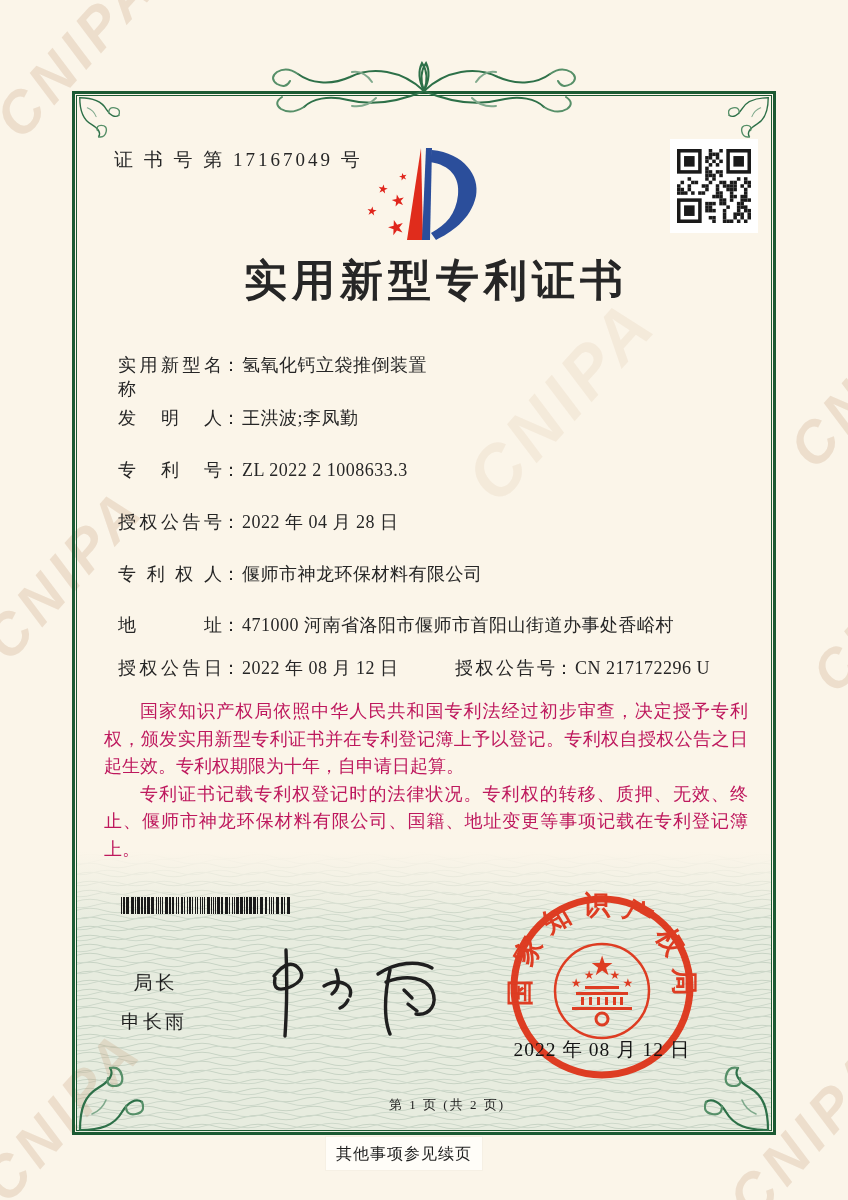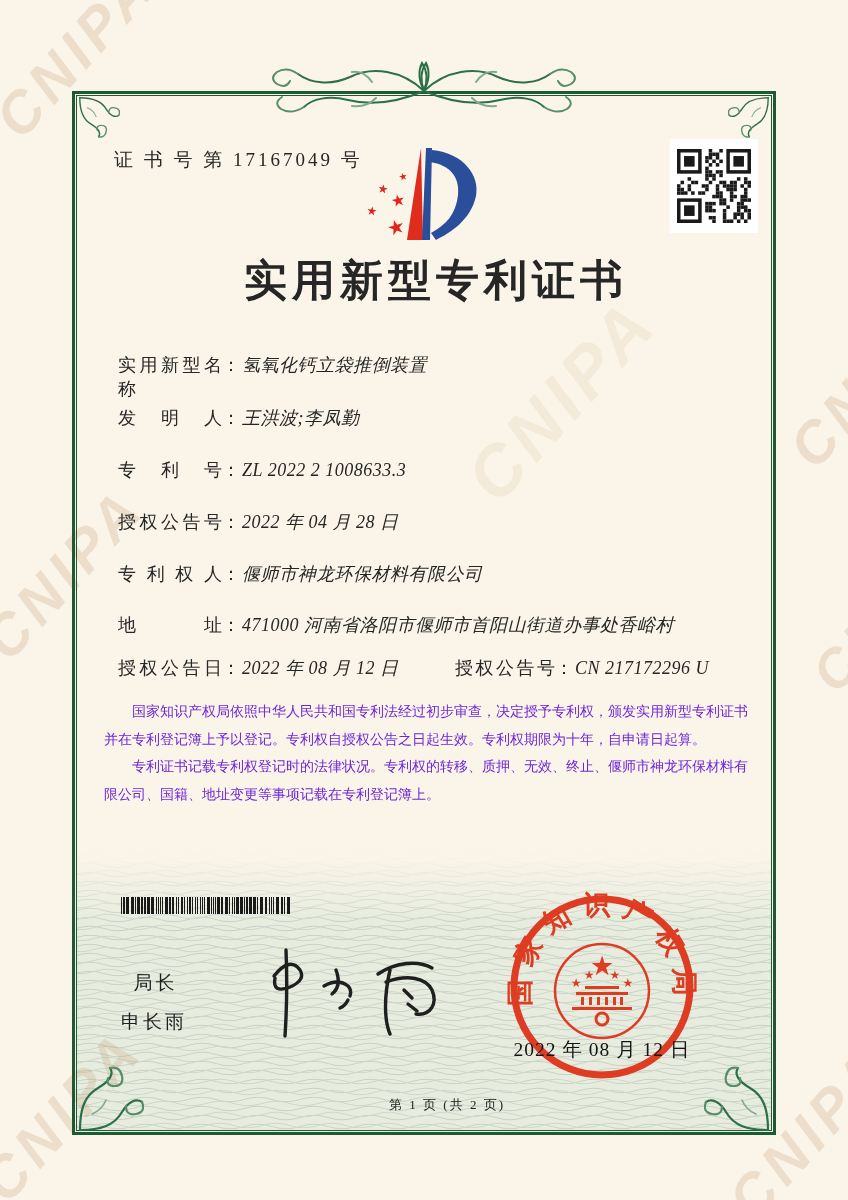--- a/index.html
+++ b/index.html
@@ -27,26 +27,26 @@
   
   .certno{position:absolute;left:114px;top:147px;z-index:4;font-size:19px;letter-spacing:3px;}
   .title{position:absolute;left:12px;top:252px;width:100%;text-align:center;z-index:4;
          font-size:43px;font-weight:bold;letter-spacing:5px;}
   .qrbox{position:absolute;left:670px;top:139px;width:88px;height:94px;background:#fff;z-index:4;
          display:flex;align-items:center;justify-content:center;}
   
   .row{position:absolute;left:118px;width:640px;z-index:4;font-size:18px;line-height:24px;}
   .flabel{display:inline-block;width:104px;text-align:justify;text-align-last:justify;vertical-align:top;}
   .fcolon{display:inline-block;width:20px;}
-  .fvalue{letter-spacing:.5px;font-style:italic;}
+  .fvalue{letter-spacing:.5px;}
   .grant{position:absolute;left:337px;top:0;white-space:nowrap;}
   .grant .flabel{width:100px;}
   
   .bodytext{position:absolute;left:104px;top:698px;width:644px;z-index:4;
-            font-size:14px;line-height:27.5px;text-align:justify;color:#6d28d9;}
+            font-size:18px;line-height:27.5px;text-align:justify;color:#be185d;}
   .bodytext p{margin:0;text-indent:2em;}
   
   .director{position:absolute;left:124px;top:970px;z-index:4;font-family:var(--sans);
             font-size:19px;letter-spacing:3px;color:#1f1f1f;text-align:center;}
   .director .name{display:block;margin-top:13px;margin-left:-3px;}
   .sig{position:absolute;left:252px;top:944px;z-index:4;}
   .seal{position:absolute;left:505px;top:890px;width:194px;height:194px;z-index:5;}
   .sealdate{position:absolute;left:505px;top:1036px;width:194px;text-align:center;z-index:6;
             font-size:19.5px;letter-spacing:1px;color:#141414;}
   .pagenum{position:absolute;left:305px;top:1096px;width:200px;text-align:right;z-index:4;
@@ -403,14 +403,15 @@
         <rect x="18" y="10" width="3" height="8"></rect>
         <rect x="-30" y="20" width="60" height="3"></rect>
         <circle cx="0" cy="32" r="6" fill="none" stroke="#de3015" stroke-width="3"></circle>
       </g>
     </g>
   </svg>
   <div class="sealdate">2022 年 08 月 12 日</div>
 
   <div class="pagenum">第 1 页 (共 2 页)</div>
 
+  <div class="note">其他事项参见续页</div>
 
 </div>
 
 </body></html>

